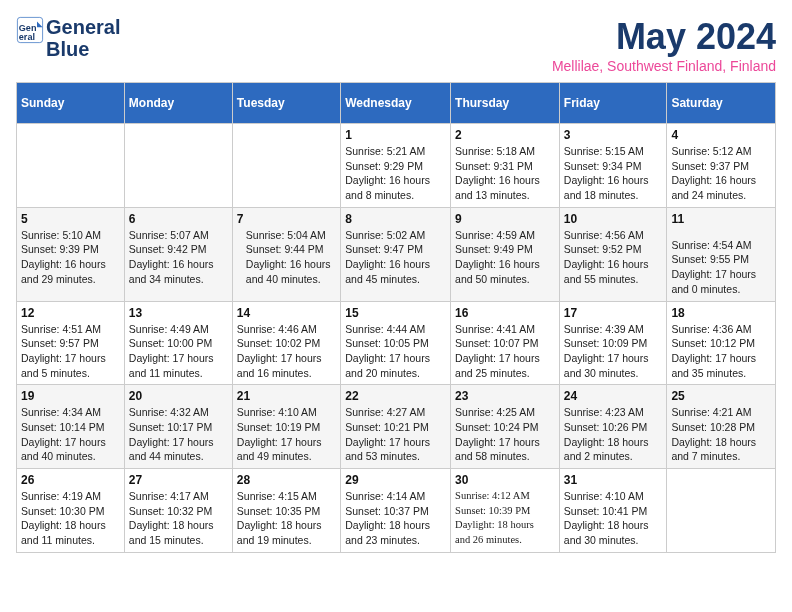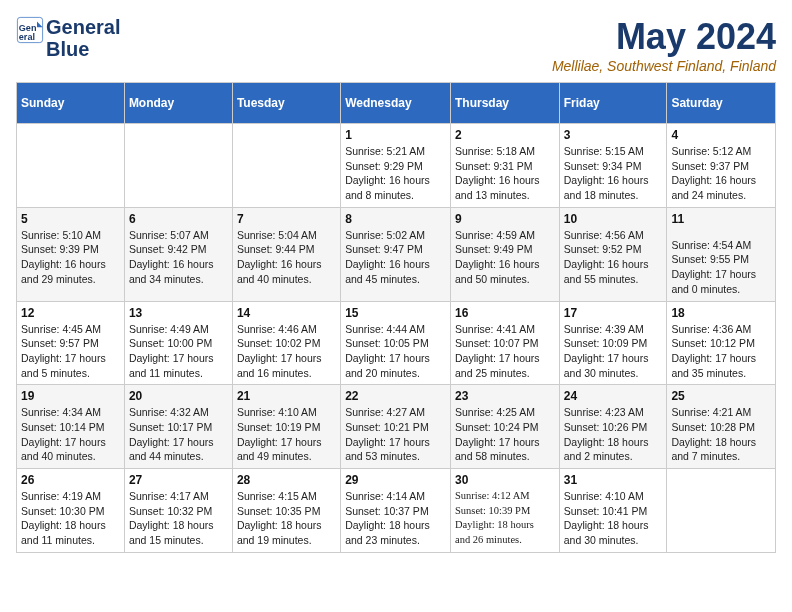--- a/index.html
+++ b/index.html
@@ -34,22 +34,21 @@
     .title-block {
       text-align: right;
     }
     .month-title {
       font-size: 36px;
       font-weight: bold;
       color: #1a3a6b;
     }
     .location {
       font-size: 14px;
-      color: #a16207;
-      font-style: italic;
+      color: #ec4899;
     }
     .calendar {
       width: 100%;
       border-collapse: collapse;
       font-size: 11px;
     }
     .calendar th {
       background: #2d6abf;
       color: #fff;
       padding: 13px 4px;
@@ -162,21 +161,21 @@
         </td>
         <td>
           <div class="day-number">6</div>
           <div class="day-info" style="white-space: pre-line;">Sunrise: 5:07 AM
 Sunset: 9:42 PM
 Daylight: 16 hours
 and 34 minutes.</div>
         </td>
         <td>
           <div class="day-number">7</div>
-          <div class="day-info" style="white-space: pre-line;">Sunrise: 5:04 AM
+          <div class="day-info" style="white-space: pre-line; margin-left: 9px;">Sunrise: 5:04 AM
 Sunset: 9:44 PM
 Daylight: 16 hours
 and 40 minutes.</div>
         </td>
         <td>
           <div class="day-number">8</div>
           <div class="day-info" style="white-space: pre-line;">Sunrise: 5:02 AM
 Sunset: 9:47 PM
 Daylight: 16 hours
 and 45 minutes.</div>
@@ -199,21 +198,21 @@
           <div class="day-number">11</div>
           <div class="day-info" style="white-space: pre-line; margin-top: 12px;">Sunrise: 4:54 AM
 Sunset: 9:55 PM
 Daylight: 17 hours
 and 0 minutes.</div>
         </td>
       </tr>
       <tr>
         <td>
           <div class="day-number">12</div>
-          <div class="day-info" style="white-space: pre-line;">Sunrise: 4:45 AM
+          <div class="day-info" style="white-space: pre-line;">Sunrise: 4:51 AM
 Sunset: 9:57 PM
 Daylight: 17 hours
 and 5 minutes.</div>
         </td>
         <td>
           <div class="day-number">13</div>
           <div class="day-info" style="white-space: pre-line;">Sunrise: 4:49 AM
 Sunset: 10:00 PM
 Daylight: 17 hours
 and 11 minutes.</div>

